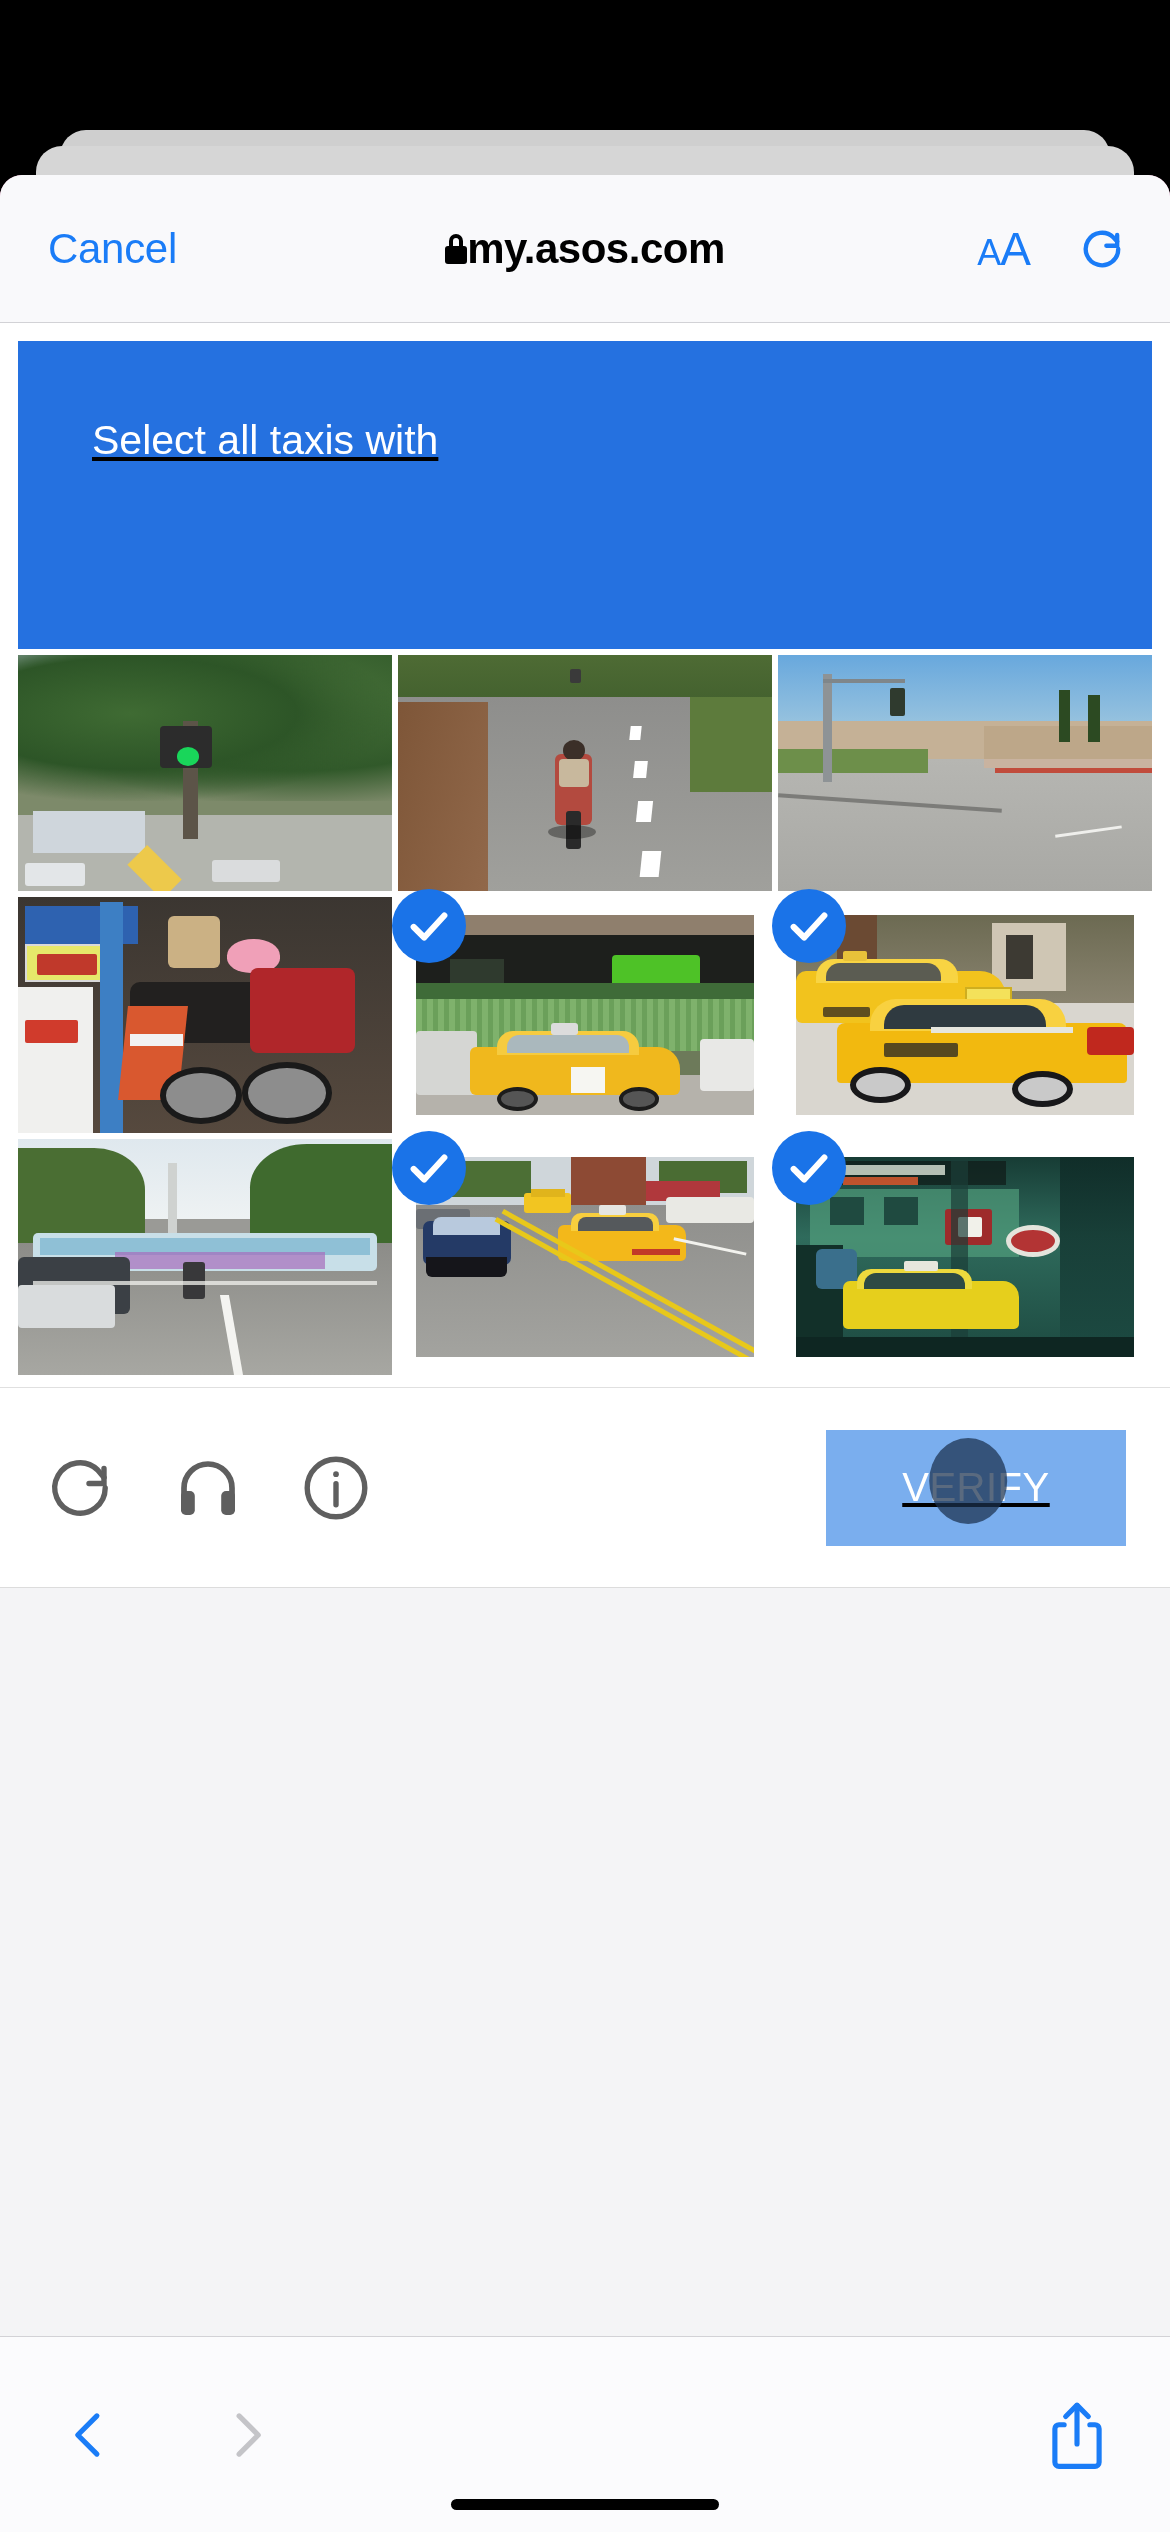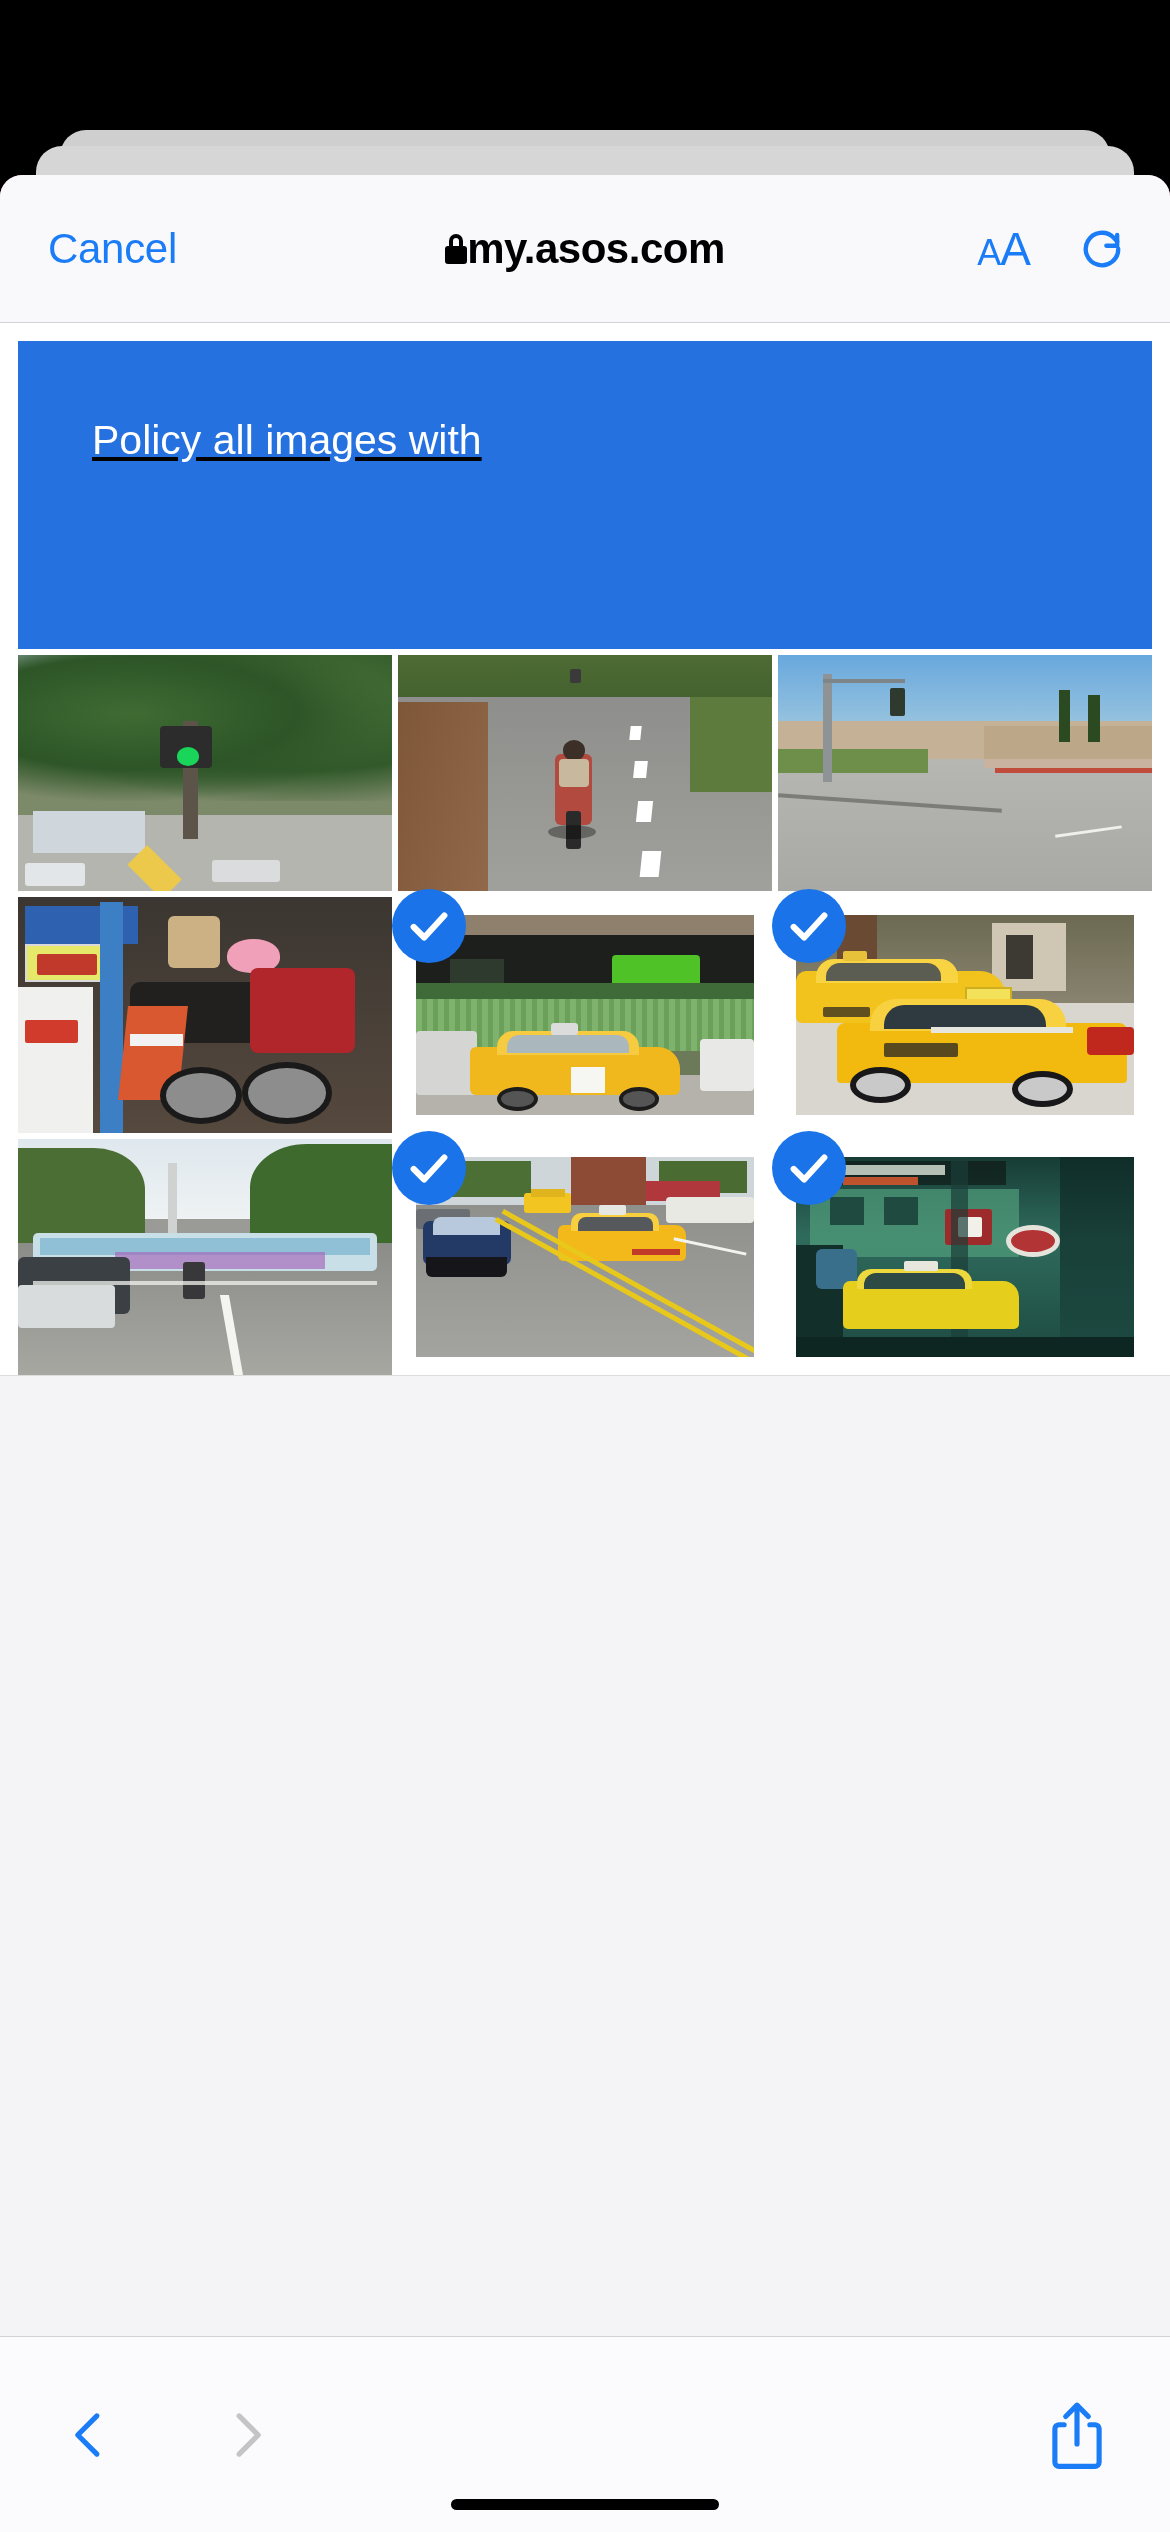--- a/index.html
+++ b/index.html
@@ -186,21 +186,21 @@
       <svg class="reload-nav" viewBox="0 0 24 24" fill="none" stroke="currentColor" stroke-width="2" stroke-linecap="round">
         <path d="M19 5.5v5h-5"></path>
         <path d="M19.5 12a7.5 7.5 0 1 1-2.2-5.3L19 8.5"></path>
       </svg>
     </div>
   </div>
 
   <div class="captcha">
 
     <div class="cap-header">
-      <div class="cap-h1">Policy all images with</div>
+      <div class="cap-h1">Select all taxis with</div>
     </div>
 
     <div class="grid">
 
       <div class="cell">
         <div class="tile">
           <div class="scene" style="background:#7d8a6a">
             <div class="s-sky" style="height:42%;background:linear-gradient(#b9cbd6,#cfd9d8)"></div>
             <div class="obj" style="left:0;top:0;width:100%;height:62%;background:radial-gradient(ellipse at 30% 40%,#3f6b33 0%,#2d5527 45%,rgba(60,95,45,0) 72%),radial-gradient(ellipse at 75% 30%,#49733a 0%,#31592a 50%,rgba(0,0,0,0) 75%)"></div>
             <div class="obj" style="left:0;bottom:0;width:100%;height:32%;background:#b3b5ae"></div>
@@ -417,20 +417,41 @@
             <div class="obj" style="left:18%;top:56%;width:34%;height:10%;background:#edd93d;border-radius:14px 14px 0 0"></div>
             <div class="obj" style="left:20%;top:58%;width:30%;height:8%;background:#2d4a44;border-radius:12px 12px 0 0"></div>
             <div class="obj" style="left:32%;top:52%;width:10%;height:5%;background:#e7e7dd;border-radius:2px"></div>
             <div class="obj" style="left:0;bottom:0;width:100%;height:10%;background:#0e2622"></div>
           </div>
         </div>
       </div>
 
     </div>
 
+    <div class="cap-footer">
+      <svg class="icon-btn" viewBox="0 0 24 24" fill="none" stroke="currentColor" stroke-width="1.8" stroke-linecap="round">
+        <path d="M20 5.5v5h-5"></path>
+        <path d="M20.4 12a8.4 8.4 0 1 1-2.5-6L20 8.5"></path>
+      </svg>
+      <svg class="icon-btn" viewBox="0 0 24 24">
+        <path d="M4 16v-4a8 8 0 0 1 16 0v4" fill="none" stroke="currentColor" stroke-width="1.9" stroke-linecap="round"></path>
+        <rect x="3" y="13" width="4.6" height="8" rx="1.6" fill="currentColor"></rect>
+        <rect x="16.4" y="13" width="4.6" height="8" rx="1.6" fill="currentColor"></rect>
+      </svg>
+      <svg class="icon-btn" viewBox="0 0 24 24" fill="none" stroke="currentColor" stroke-width="1.8">
+        <circle cx="12" cy="12" r="9.6"></circle>
+        <circle cx="12" cy="7.4" r="0.95" fill="currentColor" stroke="none"></circle>
+        <path d="M12 10.6v7" stroke-linecap="round"></path>
+      </svg>
+
+      <div class="verify">
+        <span>VERIFY</span>
+        <span class="touchdot"></span>
+      </div>
+    </div>
   </div>
 
   <div class="pagebody">
 
 
   </div>
 
   <div class="toolbar">
     <svg class="chev back" viewBox="0 0 24 24" fill="none" stroke="currentColor" stroke-width="2.3" stroke-linecap="round" stroke-linejoin="round">
       <path d="M15.5 3.5 L7 12 L15.5 20.5"></path>

